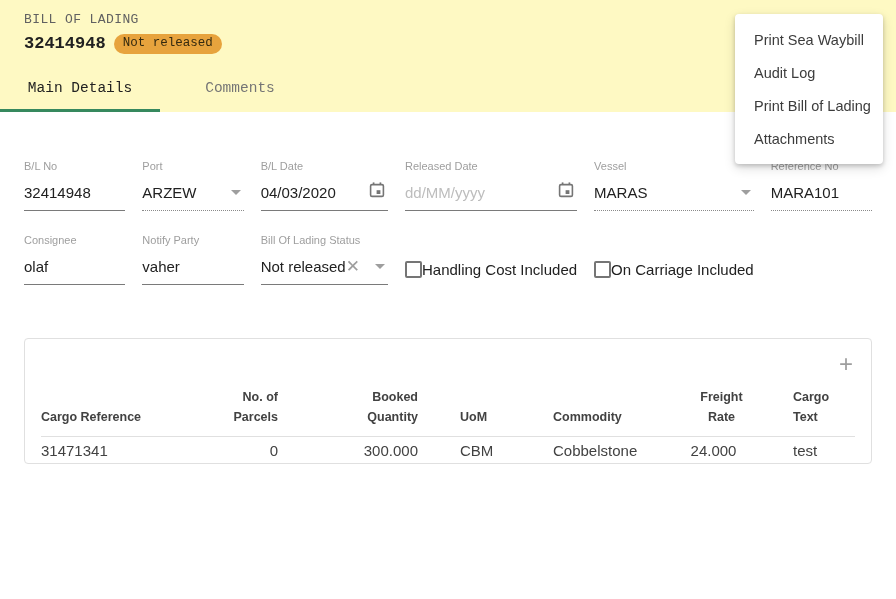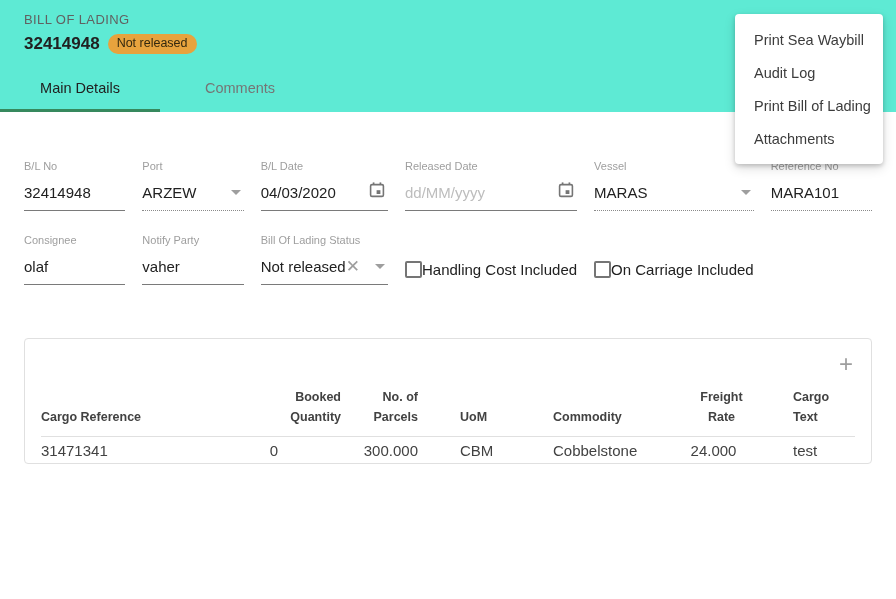--- a/index.html
+++ b/index.html
@@ -7,23 +7,24 @@
   body {
     font-family: "Liberation Sans", "DejaVu Sans", sans-serif;
     background: #ffffff;
     color: #212121;
     position: relative;
     overflow: hidden;
   }
 
   
   .header {
-    background: #5eead4;
+    background: #fef9c3;
     height: 112px;
     position: relative;
+    font-family: Liberation Mono, monospace;
   }
   .header-inner { padding: 12px 24px 0 24px; }
   .eyebrow {
     font-size: 13px;
     color: #616161;
     letter-spacing: 0.4px;
   }
   .title-row {
     display: flex;
     align-items: center;
@@ -345,22 +346,22 @@
     <div></div>
   </div>
 </div>
 
 <div class="card">
   <div class="card-toolbar">
     <span class="plus-btn">+</span>
   </div>
   <div class="trow thead">
     <div class="th c1">Cargo Reference</div>
+    <div class="th c2">No. of Parcels</div>
     <div class="th c3">Booked Quantity</div>
-    <div class="th c2">No. of Parcels</div>
     <div class="th c4">UoM</div>
     <div class="th c5">Commodity</div>
     <div class="th c6">Freight Rate</div>
     <div class="th c7">Cargo Text</div>
   </div>
   <div class="trow tbody-row">
     <div class="td c1">31471341</div>
     <div class="td c2">0</div>
     <div class="td c3">300.000</div>
     <div class="td c4">CBM</div>

